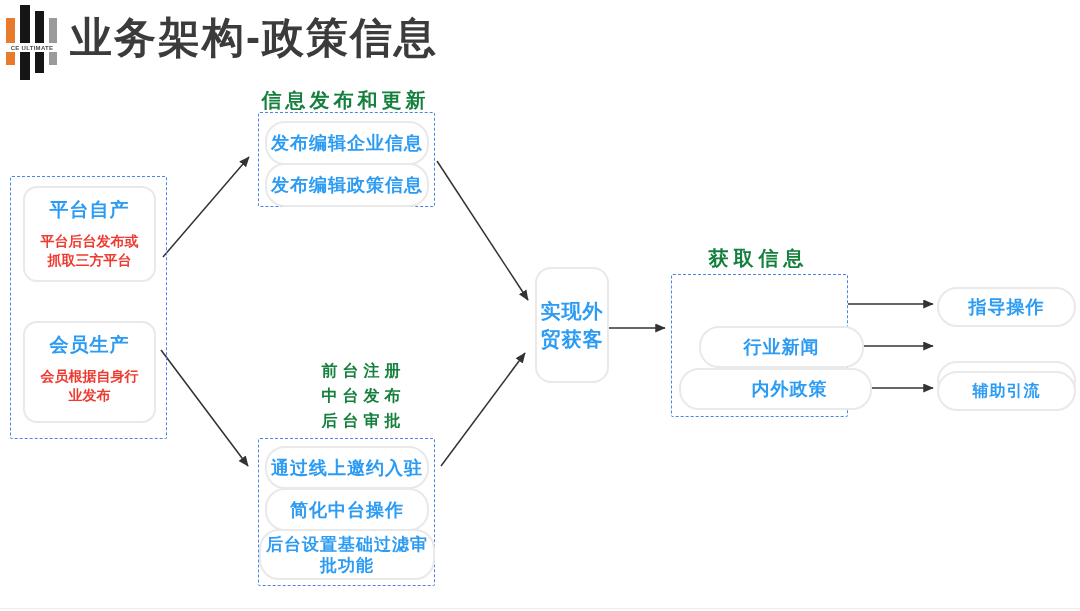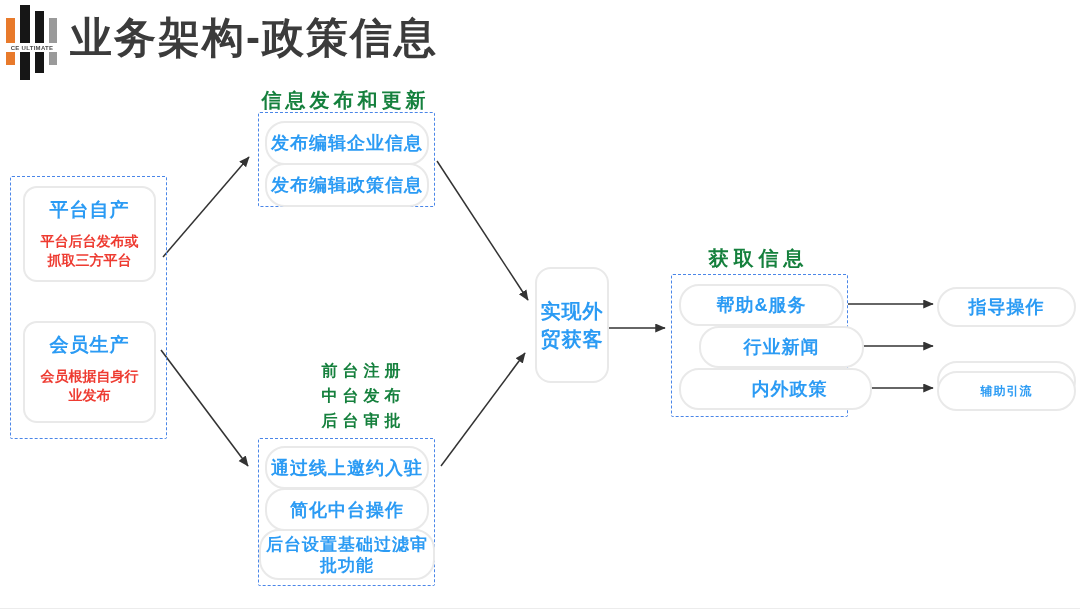--- a/index.html
+++ b/index.html
@@ -46,21 +46,21 @@
   .pub-2{left:265px;top:163px;width:160px;height:40px;font-size:18px;}
   .reg-1{left:265px;top:446px;width:160px;height:39px;font-size:18px;}
   .reg-2{left:265px;top:488px;width:160px;height:39px;font-size:18px;}
   .reg-3{left:259px;top:529px;width:172px;height:47px;font-size:17px;line-height:21px;}
   .goal{left:535px;top:267px;width:70px;height:112px;border-radius:16px;font-size:20px;line-height:28px;}
   .acq-1{left:679px;top:284px;width:161px;height:38px;font-size:18px;}
   .acq-2{left:699px;top:326px;width:161px;height:38px;font-size:18px;}
   .acq-3{left:679px;top:368px;width:161px;height:38px;font-size:18px;padding-left:28px;}
   .out-1{left:937px;top:287px;width:135px;height:36px;font-size:18px;}
   .out-2{left:937px;top:329px;width:135px;height:36px;font-size:18px;margin-top:32px;}
-  .out-3{left:937px;top:371px;width:135px;height:36px;font-size:12px;}
+  .out-3{left:937px;top:371px;width:135px;height:36px;font-size:16px;}
   
   .arrows{position:absolute;left:0;top:0;pointer-events:none;}
   
   .bottom-line{position:absolute;left:0;top:608px;width:1080px;height:1px;background:#ececec;}
 </style>
 </head>
 <body>
 
 <div class="canvas">
 
@@ -116,21 +116,20 @@
   <div class="pill reg-1">通过线上邀约入驻</div>
   <div class="pill reg-3 pre">后台设置基础过滤审
 批功能</div>
   <div class="pill reg-2">简化中台操作</div>
 
   <div class="pill goal pre">实现外
 贸获客</div>
 
   <div class="hdr acq-hdr">获取信息</div>
   <div class="dashed acq-box"></div>
-  <div class="pill acq-1">帮助&amp;服务</div>
   <div class="pill acq-2">行业新闻</div>
   <div class="pill acq-3">内外政策</div>
 
   <div class="pill out-1">指导操作</div>
   <div class="pill out-2">了解行情</div>
   <div class="pill out-3">辅助引流</div>
 
   <div class="bottom-line"></div>
 </div>
 

